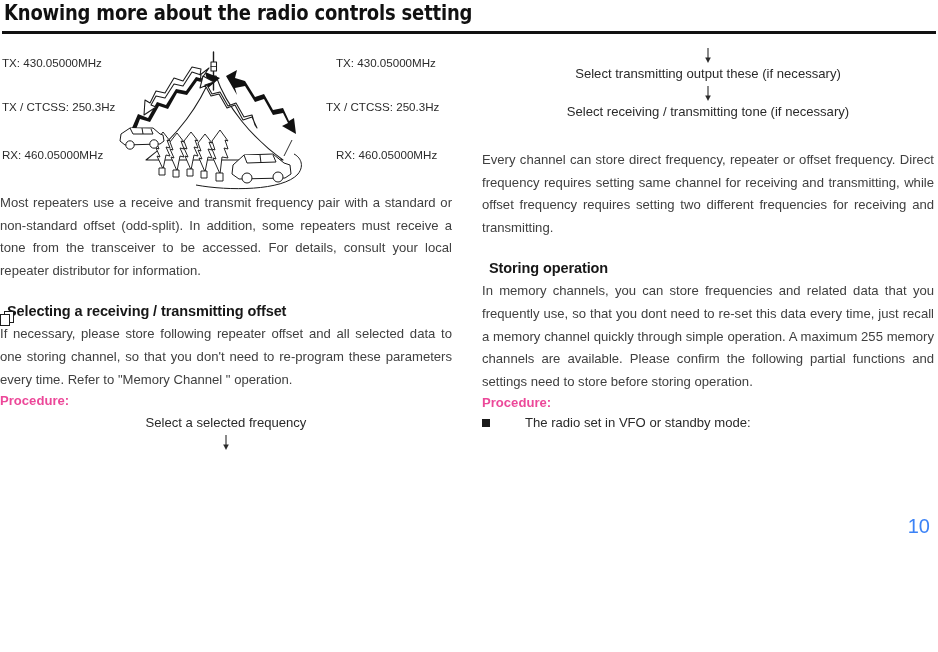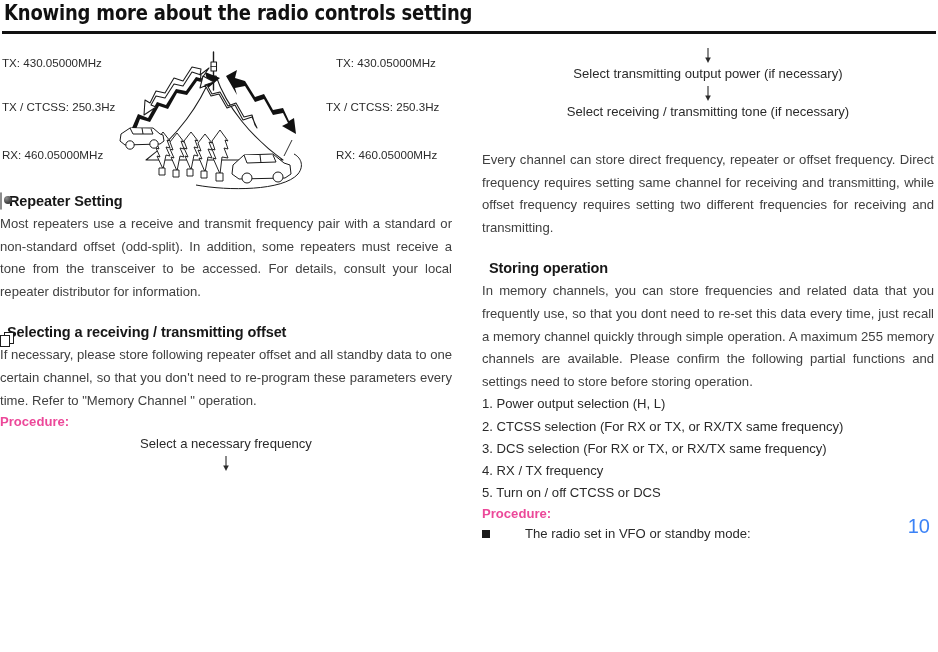--- a/index.html
+++ b/index.html
@@ -292,61 +292,57 @@
           <circle cx="170" cy="133" r="5"></circle>
 
           <path d="M176 112 L184 96" stroke-width="0.9" fill="none"></path>
 
           <path d="M88 141 C 120 147, 175 147, 190 130 C 197 121, 192 113, 186 110" fill="none" stroke-width="1"></path>
         </g>
       </svg>
     </div>
 
     <div class="section">
-      <div class="sec-head">
-        <span class="bullet"><span class="icon-repeater"></span></span>
-        <span>Repeater Setting</span>
-      </div>
       <p class="body">Most repeaters use a receive and transmit frequency pair with a standard or non-standard offset (odd-split). In addition, some repeaters must receive a tone from the transceiver to be accessed. For details, consult your local repeater distributor for information.</p>
     </div>
 
     <div class="gap-md"></div>
 
     <div class="section">
       <div class="sec-head">
         <span class="bullet">
           <span class="icon-pages"><span class="p-back"></span><span class="p-front"></span></span>
         </span>
         <span>Selecting a receiving / transmitting offset</span>
       </div>
-      <p class="body">If necessary, please store following repeater offset and all standby data to one certain channel, so that you don't need to re-program these parameters every time. Refer to "Memory Channel " operation.</p>
+      <p class="body">If necessary, please store following repeater offset and all selected data to one storing channel, so that you don't need to re-program these parameters every time. Refer to "Memory Channel " operation.</p>
       <div class="proc-label">Procedure:</div>
 
       <div class="flow">
-        <div class="flow-step">Select a necessary frequency</div>
+        <div class="flow-step">Select a selected frequency</div>
         <div class="flow-arrow">
           <svg width="10" height="16" viewBox="0 0 10 16">
               <line x1="5" y1="1" x2="5" y2="13" stroke="#2a2a2a" stroke-width="1.1"></line>
               <path d="M5 16 L2.2 10.5 L7.8 10.5 Z" fill="#2a2a2a"></path>
             </svg>
         </div>
       </div>
     </div>
   </div>
 
   <div class="col-right">
 
     <div class="flow" style="margin-top:3px;">
       <div class="flow-arrow">
         <svg width="10" height="16" viewBox="0 0 10 16">
             <line x1="5" y1="1" x2="5" y2="13" stroke="#2a2a2a" stroke-width="1.1"></line>
             <path d="M5 16 L2.2 10.5 L7.8 10.5 Z" fill="#2a2a2a"></path>
           </svg>
       </div>
-      <div class="flow-step">Select transmitting output power (if necessary)</div>
+      <div class="flow-step">Select transmitting output these (if necessary)</div>
       <div class="flow-arrow">
         <svg width="10" height="16" viewBox="0 0 10 16">
             <line x1="5" y1="1" x2="5" y2="13" stroke="#2a2a2a" stroke-width="1.1"></line>
             <path d="M5 16 L2.2 10.5 L7.8 10.5 Z" fill="#2a2a2a"></path>
           </svg>
       </div>
       <div class="flow-step">Select receiving / transmitting tone (if necessary)</div>
     </div>
 
     <div class="gap-lg"></div>
@@ -355,27 +351,20 @@
 
     <div class="gap-md"></div>
 
     <div class="section">
       <div class="sec-head">
         <span class="bullet"><span class="icon-square"></span></span>
         <span>Storing operation</span>
       </div>
       <p class="body">In memory channels, you can store frequencies and related data that you frequently use, so that you dont  need to re-set this data every time, just recall a memory channel quickly through simple operation. A maximum 255 memory channels are available. Please confirm the following partial functions and settings need to store before storing operation.</p>
 
-      <ol class="num-list">
-        <li>1. Power output selection (H, L)</li>
-        <li>2. CTCSS selection (For RX or TX, or RX/TX same frequency)</li>
-        <li>3. DCS selection (For RX or TX, or RX/TX same frequency)</li>
-        <li>4. RX / TX frequency</li>
-        <li>5. Turn on / off CTCSS or DCS</li>
-      </ol>
 
       <div class="proc-label">Procedure:</div>
 
       <div class="bullet-line">
         <span class="icon-square-black"></span>
         <span>The radio set in VFO or standby mode:</span>
       </div>
     </div>
   </div>
 

